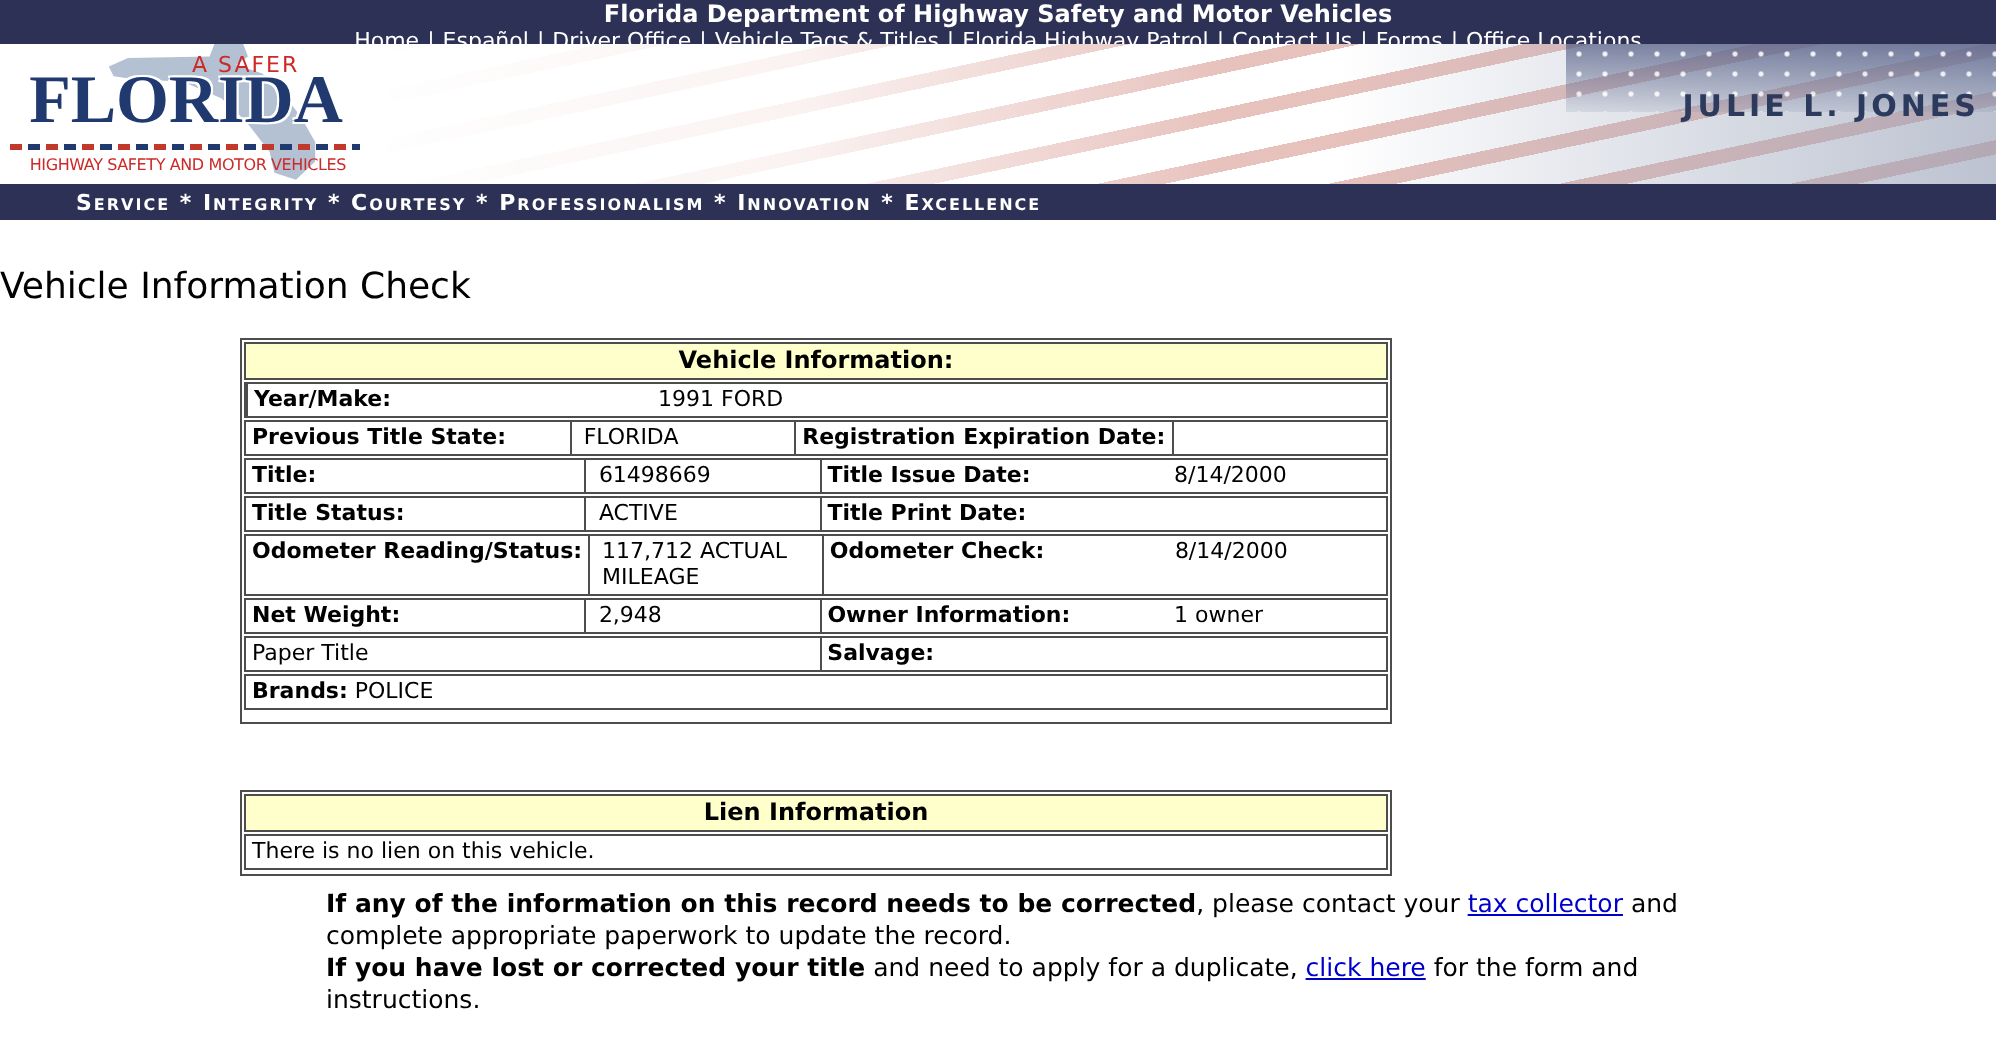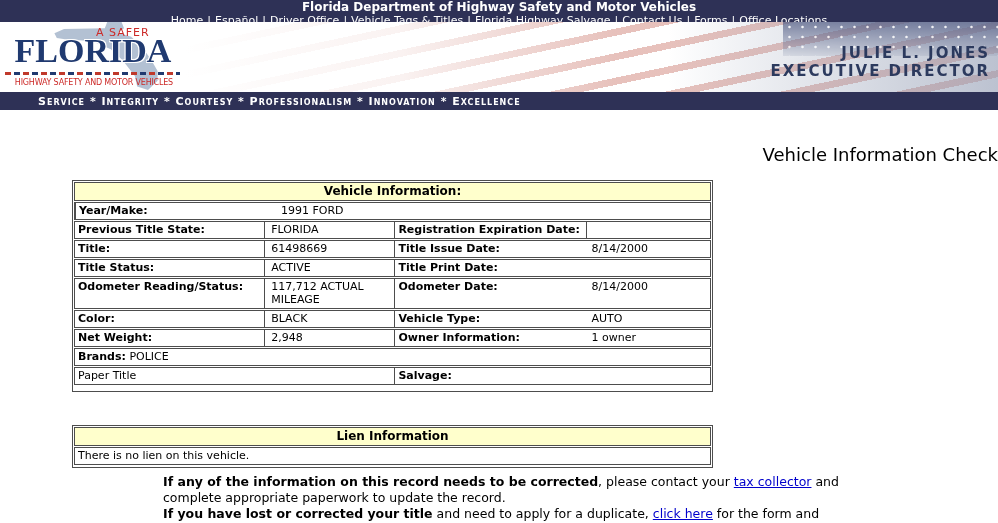--- a/index.html
+++ b/index.html
@@ -84,23 +84,23 @@
     height:18px; background:#2e3156; color:#fff;
     display:flex; align-items:center;
   }
   .official { margin-left:22px; font-size:13px; font-weight:bold; letter-spacing:3px; white-space:nowrap; }
   .motto {
     margin-left:38px; font-size:11px; font-weight:bold; letter-spacing:1px;
     font-variant:small-caps; white-space:nowrap;
   }
 
   
-  .page-title { margin-top:34px; text-align:right; font-size:18px; line-height:22px; }
-
-  .section { width:641px; margin-left:72px; border:1px solid #4d4d4d; padding:1px; background:#fff; }
+  .page-title { margin-top:23px; text-align:left; font-size:18px; line-height:22px; }
+
+  .section { width:576px; margin-left:120px; border:1px solid #4d4d4d; padding:1px; background:#fff; }
   .section.vehicle { margin-top:14px; padding-bottom:6px; }
   .section.lien { margin-top:33px; padding-bottom:2px; }
   .sec-header {
     border:1px solid #4d4d4d; background:#ffffcc; text-align:center;
     font-weight:bold; font-size:12px; line-height:14px; padding:1px 0 2px;
   }
   .srow { display:flex; border:1px solid #4d4d4d; margin-top:1px; min-height:17px; align-items:stretch; }
   .c { padding:1px 3px 2px; font-size:11px; line-height:13px; }
   .lab { font-weight:bold; white-space:nowrap; }
   .val { padding-left:6px; }
@@ -112,38 +112,37 @@
   
   .footer { width:676px; margin:6px 0 0 163px; font-size:12.5px; line-height:16px; }
   .footer b { font-weight:bold; }
   .footer a { color:#0000cc; text-decoration:underline; cursor:pointer;margin-top:40px; }
 </style>
 </head>
 <body>
 
 <div class="topbar">
   <div class="topbar-title">Florida Department of Highway Safety and Motor Vehicles</div>
-  <div class="topnav"><a>Home</a><span class="sep">|</span><a>Español</a><span class="sep">|</span><a>Driver Office</a><span class="sep">|</span><a>Vehicle Tags &amp; Titles</a><span class="sep">|</span><a>Florida Highway Salvage</a><span class="sep">|</span><a>Contact Us</a><span class="sep">|</span><a>Forms</a><span class="sep">|</span><a>Office Locations</a></div>
+  <div class="topnav"><a>Home</a><span class="sep">|</span><a>Español</a><span class="sep">|</span><a>Driver Office</a><span class="sep">|</span><a>Vehicle Tags &amp; Titles</a><span class="sep">|</span><a>Florida Highway Patrol</a><span class="sep">|</span><a>Contact Us</a><span class="sep">|</span><a>Forms</a><span class="sep">|</span><a>Office Locations</a></div>
 </div>
 
 <div class="banner">
   <div class="flag-stripes"></div>
   <div class="flag-blue-wash"></div>
   <div class="flag-canton"></div>
   <div class="flag-fade"></div>
   <div class="logo-box">
     <div class="fl-map"></div>
     <div class="logo-tagline">A SAFER</div>
     <div class="logo-name">FLORIDA</div>
     <div class="logo-dashes"></div>
     <div class="logo-subtitle">HIGHWAY SAFETY AND MOTOR VEHICLES</div>
   </div>
   <div class="director">
     <div>JULIE L. JONES</div>
-    <div>EXECUTIVE DIRECTOR</div>
   </div>
 </div>
 
 <div class="strip">
   <div class="motto">Service * Integrity * Courtesy * Professionalism * Innovation * Excellence</div>
 </div>
 
 <div class="page-title">Vehicle Information Check</div>
 
 <div class="section vehicle">
@@ -171,45 +170,39 @@
   <div class="srow">
     <div class="c lab w-l1">Title Status:</div>
     <div class="c val w-v1 bL">ACTIVE</div>
     <div class="c lab w-l2 bL">Title Print Date:</div>
     <div class="c val w-v2"></div>
   </div>
 
   <div class="srow">
     <div class="c lab w-l1">Odometer Reading/Status:</div>
     <div class="c val w-v1 bL" style="white-space:normal;">117,712 ACTUAL MILEAGE</div>
-    <div class="c lab w-l2 bL">Odometer Date:</div>
+    <div class="c lab w-l2 bL">Odometer Check:</div>
     <div class="c val w-v2">8/14/2000</div>
   </div>
 
-  <div class="srow">
-    <div class="c lab w-l1">Color:</div>
-    <div class="c val w-v1 bL">BLACK</div>
-    <div class="c lab w-l2 bL">Vehicle Type:</div>
-    <div class="c val w-v2">AUTO</div>
-  </div>
 
   <div class="srow">
     <div class="c lab w-l1">Net Weight:</div>
     <div class="c val w-v1 bL">2,948</div>
     <div class="c lab w-l2 bL">Owner Information:</div>
     <div class="c val w-v2">1 owner</div>
   </div>
 
   <div class="srow">
-    <div class="c w-full"><span class="lab">Brands:</span> <span>POLICE</span></div>
-  </div>
-
-  <div class="srow">
     <div class="c w-half">Paper Title</div>
     <div class="c lab w-half2 bL">Salvage:</div>
+  </div>
+
+  <div class="srow">
+    <div class="c w-full"><span class="lab">Brands:</span> <span>POLICE</span></div>
   </div>
 </div>
 
 <div class="section lien">
   <div class="sec-header">Lien Information</div>
   <div class="srow">
     <div class="c w-full">There is no lien on this vehicle.</div>
   </div>
 </div>
 

